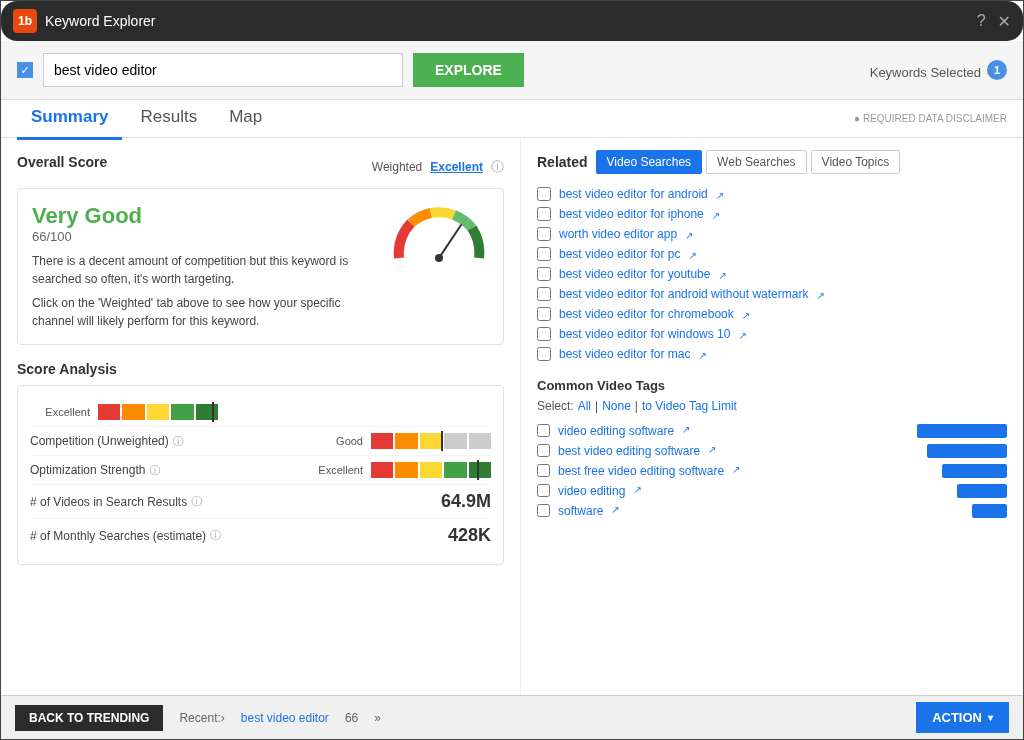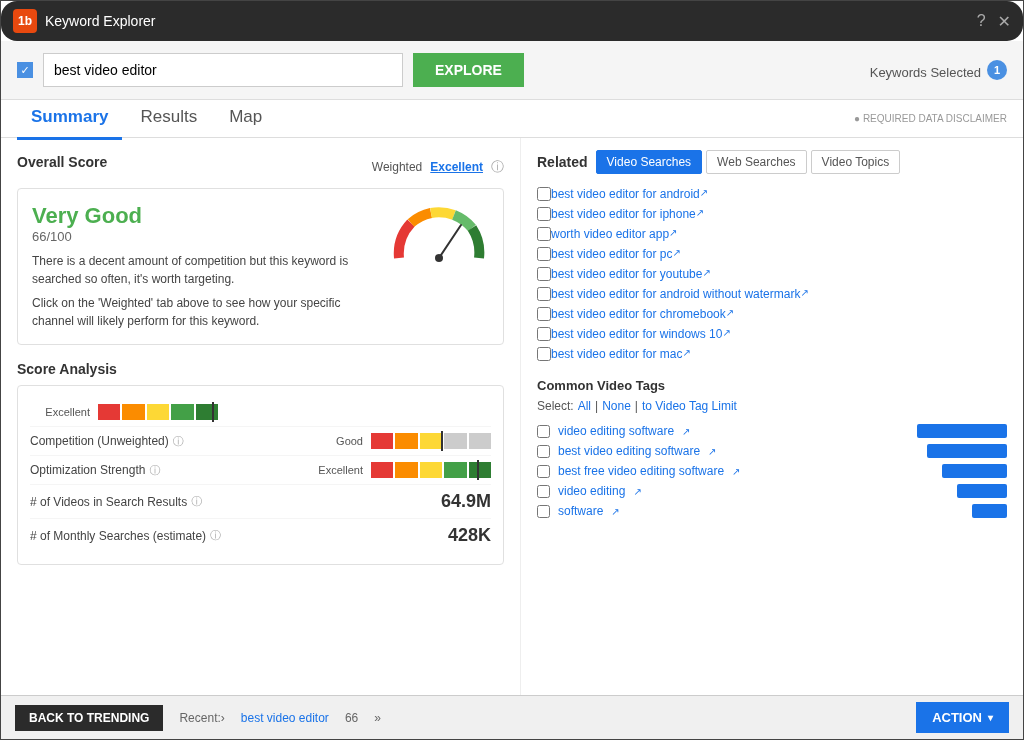--- a/index.html
+++ b/index.html
@@ -64,30 +64,30 @@
     .analysis-value { font-size: 18px; font-weight: bold; color: #333; margin-left: 8px; width: 60px; text-align: right; }
 
     
     .right-panel { flex: 1; padding: 12px 16px; overflow-y: auto; }
     .related-header { display: flex; align-items: center; gap: 4px; margin-bottom: 10px; flex-wrap: wrap; }
     .related-title { font-size: 14px; font-weight: bold; color: #333; margin-right: 4px; }
     .related-tab { border: 1px solid #ccc; padding: 4px 10px; font-size: 12px; cursor: pointer; background: #fff; color: #555; border-radius: 2px; }
     .related-tab.active { background: #1a73e8; color: white; border-color: #1a73e8; }
 
     .keyword-list { margin-bottom: 14px; }
-    .keyword-row { display: flex; align-items: flex-start; gap: 0; padding: 3px 0; }
+    .keyword-row { display: flex; align-items: flex-end; gap: 8px; padding: 3px 0; }
     .keyword-row input[type="checkbox"] { width: 14px; height: 14px; flex-shrink: 0; }
     .keyword-link { color: #1a73e8; font-size: 12px; text-decoration: none; }
     .ext-icon { color: #1a73e8; font-size: 10px; }
 
     .tags-section-title { font-size: 13px; font-weight: bold; color: #333; margin-bottom: 6px; }
     .tags-select-row { font-size: 12px; color: #555; margin-bottom: 8px; display: flex; align-items: center; gap: 4px; }
     .tags-select-row a { color: #1a73e8; text-decoration: none; cursor: pointer; }
 
-    .tag-row { display: flex; align-items: center; gap: 8px; padding: 3px 0; }
+    .tag-row { display: flex; align-items: flex-start; gap: 8px; padding: 3px 0; }
     .tag-bar { height: 14px; background: #1a73e8; border-radius: 2px; }
 
     
     .bottom-bar { background: #f0f0f0; border-top: 1px solid #ccc; display: flex; align-items: center; padding: 8px 14px; height: 44px; gap: 16px; }
     .back-btn { background: #2b2b2b; color: white; border: none; padding: 6px 14px; font-size: 12px; font-weight: bold; cursor: pointer; }
     .recent-text { font-size: 12px; color: #666; }
     .recent-link { color: #1a73e8; text-decoration: none; font-size: 12px; }
     .action-btn { margin-left: auto; background: #1a73e8; color: white; border: none; padding: 8px 16px; font-size: 13px; font-weight: bold; cursor: pointer; display: flex; align-items: center; gap: 6px; }
     .action-dropdown-arrow { font-size: 10px; }
   </style>

